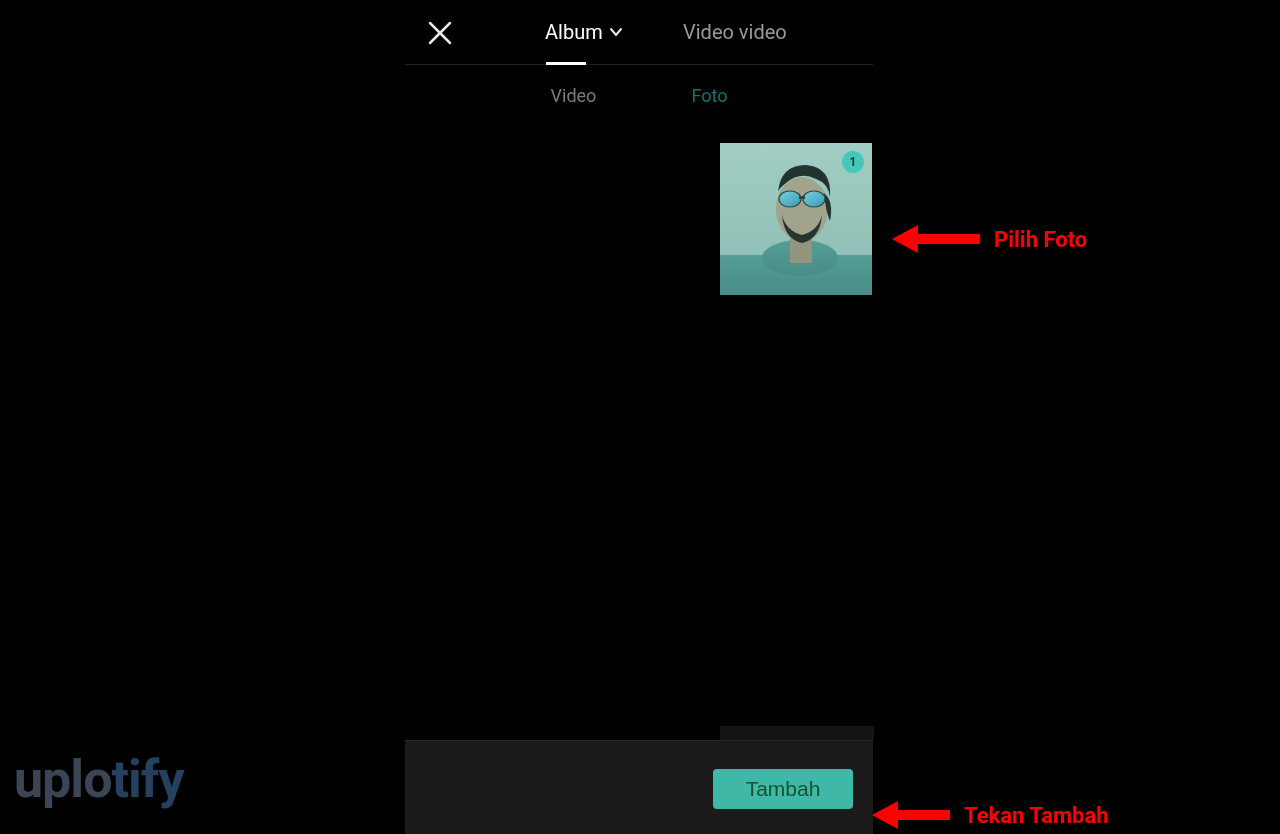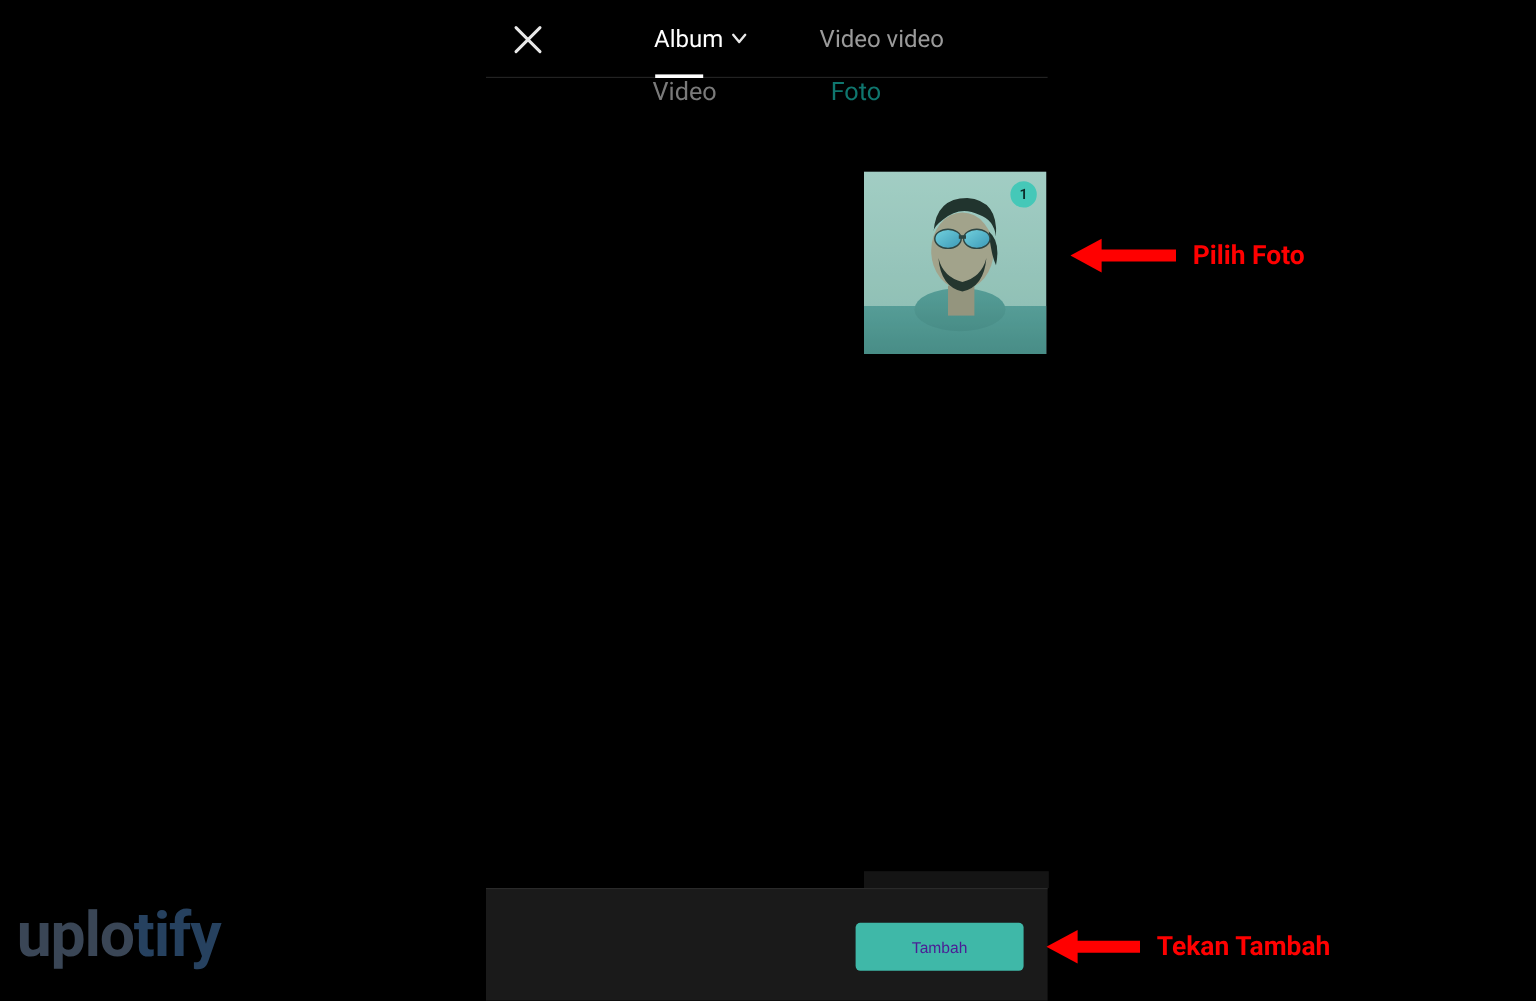--- a/index.html
+++ b/index.html
@@ -58,23 +58,24 @@
     background: #fff;
   }
 
   .chev {
     display: inline-block;
   }
 
   .subtabs {
     height: 60px;
     display: flex;
+    align-items: center;
     justify-content: center;
     gap: 95px;
-    font-size: 21px;
+    font-size: 18px;
   }
   .subtab { cursor: pointer; }
   .subtab.inactive { color: #7a7a7a; }
   .subtab.active   { color: #0f766e; }
 
   .grid {
     padding-left: 315px;
     padding-top: 18px;
   }
 
@@ -123,36 +124,37 @@
     background: #141414;
   }
 
   .add-btn {
     position: absolute;
     right: 20px;
     top: 28px;
     width: 140px;
     height: 40px;
     background: #3fb8a8;
-    color: #4c1d95;
-    font-size: 13px;
+    color: #14532d;
+    font-size: 21px;
     border: none;
     border-radius: 4px;
     cursor: pointer;
     display: flex;
     align-items: center;
     justify-content: center;
   }
 
   
   .arrow {
     position: absolute;
     display: flex;
     align-items: center;
     gap: 12px;
+    margin-top: 26px;
   }
   .arrow-label {
     color: #ff0000;
     font-size: 22px;
     font-weight: 700;
   }
   .arrow1 { left: 892px; top: 196px; }
   .arrow2 { left: 872px; top: 772px; }
 
   

